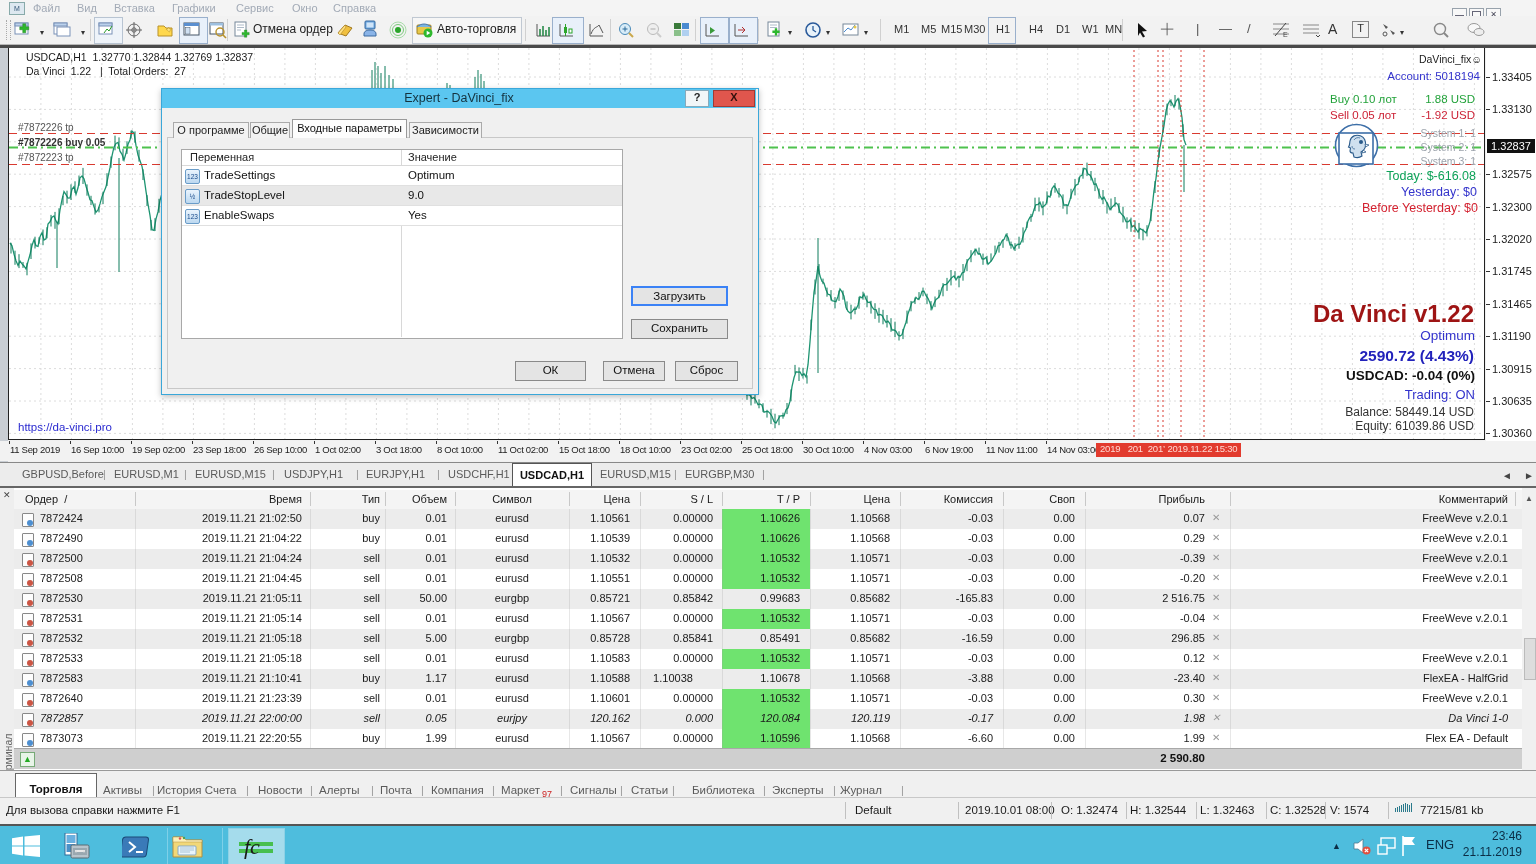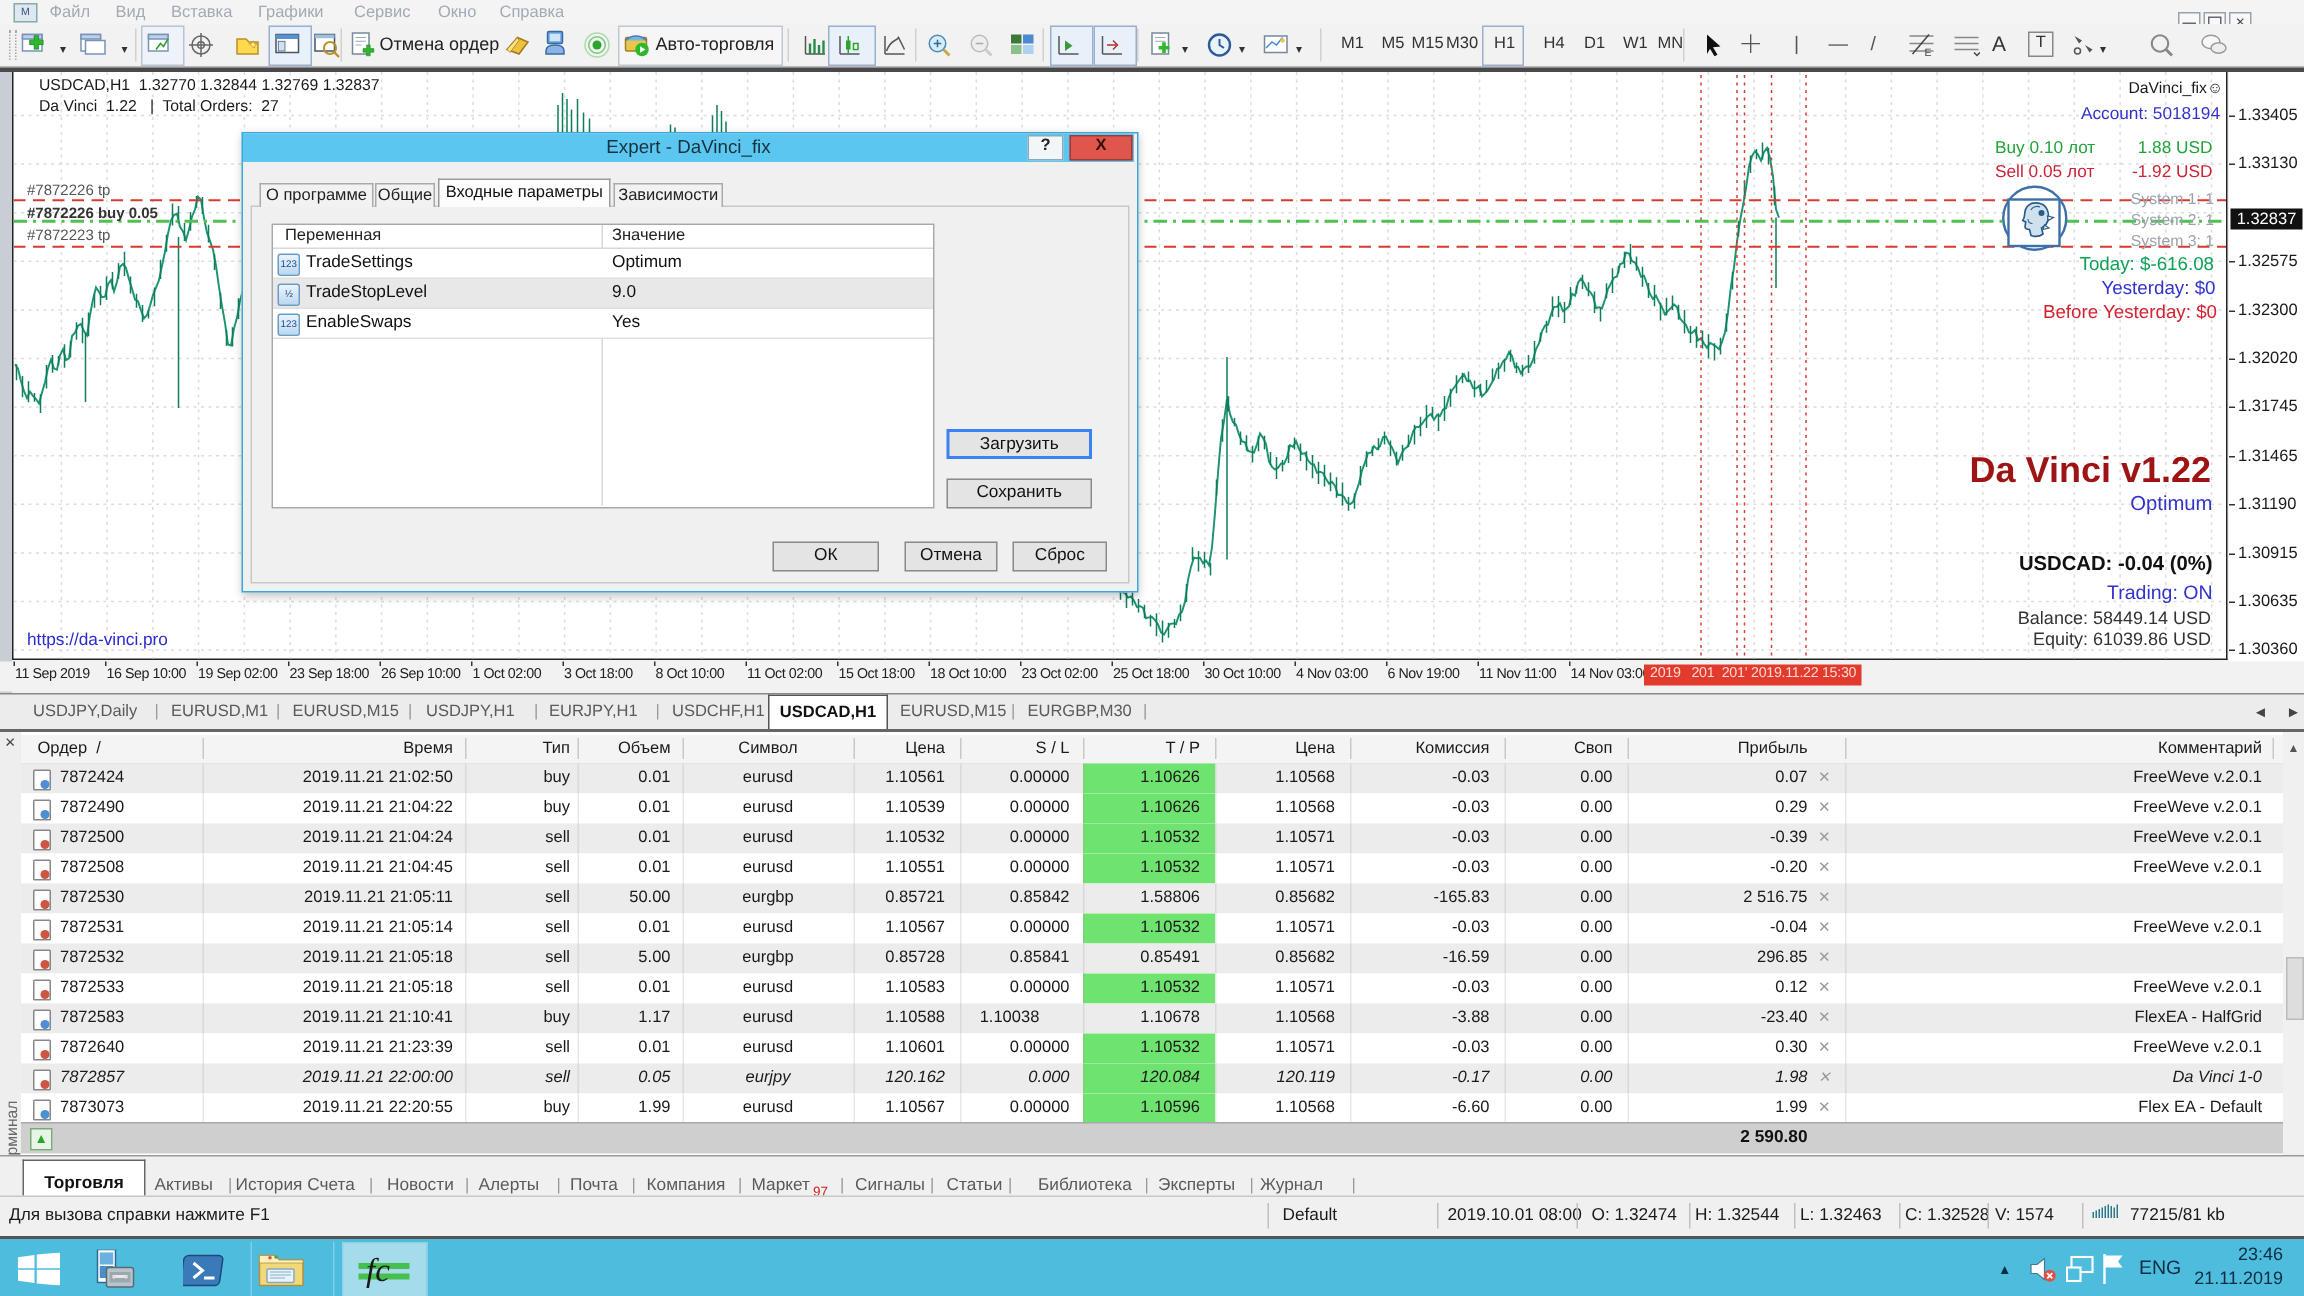--- a/index.html
+++ b/index.html
@@ -304,20 +304,21 @@
     <div class="abs" style="left:1330px;top:109px;font-size:11.5px;color:#cc2236;">Sell 0.05 лот</div>
     <div class="abs" style="left:1175px;top:109px;width:300px;text-align:right;font-size:11.5px;color:#cc2236;white-space:nowrap;">-1.92 USD</div>
     <div class="abs" style="left:1176px;top:127px;width:300px;text-align:right;font-size:10.5px;color:#9ba2ab;white-space:nowrap;">System 1: 1</div>
     <div class="abs" style="left:1176px;top:141px;width:300px;text-align:right;font-size:10.5px;color:#9ba2ab;white-space:nowrap;">System 2: 1</div>
     <div class="abs" style="left:1176px;top:155px;width:300px;text-align:right;font-size:10.5px;color:#9ba2ab;white-space:nowrap;">System 3: 1</div>
     <div class="abs" style="left:1176px;top:169px;width:300px;text-align:right;font-size:12.5px;color:#0da258;white-space:nowrap;">Today: $-616.08</div>
     <div class="abs" style="left:1177px;top:185px;width:300px;text-align:right;font-size:12.5px;color:#3333cc;white-space:nowrap;">Yesterday: $0</div>
     <div class="abs" style="left:1178px;top:201px;width:300px;text-align:right;font-size:12.5px;color:#d42230;white-space:nowrap;">Before Yesterday: $0</div>
     <div class="abs" style="left:1174px;top:300px;width:300px;text-align:right;font-size:24px;color:#9e1414;font-weight:bold;white-space:nowrap;">Da Vinci v1.22</div>
     <div class="abs" style="left:1175px;top:328px;width:300px;text-align:right;font-size:13.5px;color:#3333cc;white-space:nowrap;">Optimum</div>
+    <div class="abs" style="left:1174px;top:347px;width:300px;text-align:right;font-size:15.5px;color:#2222bb;font-weight:bold;white-space:nowrap;">2590.72 (4.43%)</div>
     <div class="abs" style="left:1175px;top:368px;width:300px;text-align:right;font-size:13.5px;color:#111;font-weight:bold;white-space:nowrap;">USDCAD: -0.04 (0%)</div>
     <div class="abs" style="left:1175px;top:387px;width:300px;text-align:right;font-size:13px;color:#3333cc;white-space:nowrap;">Trading: ON</div>
     <div class="abs" style="left:1174px;top:405px;width:300px;text-align:right;font-size:12px;color:#333;white-space:nowrap;">Balance: 58449.14 USD</div>
     <div class="abs" style="left:1174px;top:419px;width:300px;text-align:right;font-size:12px;color:#333;white-space:nowrap;">Equity: 61039.86 USD</div>
     <div class="abs" style="left:26px;top:51px;font-size:10.5px;color:#1a1a1a;">USDCAD,H1&nbsp;&nbsp;1.32770 1.32844 1.32769 1.32837</div>
     <div class="abs" style="left:26px;top:65px;font-size:10.5px;color:#1a1a1a;">Da Vinci&nbsp; 1.22&nbsp; &nbsp;|&nbsp; Total Orders:&nbsp; 27</div>
     <div class="abs" style="left:18px;top:122px;font-size:10px;color:#555;">#7872226 tp</div>
     <div class="abs" style="left:18px;top:137px;font-size:10px;color:#333;font-weight:bold;">#7872226 buy 0.05</div>
     <div class="abs" style="left:18px;top:152px;font-size:10px;color:#555;">#7872223 tp</div>
     <div class="abs" style="left:18px;top:421px;font-size:11.5px;color:#2a2ad0;">https://da-vinci.pro</div>
@@ -382,21 +383,21 @@
       <div class="abs" style="left:924px;top:0px;width:1px;height:3px;background:#333;"></div>
       <div class="abs" style="left:925px;top:3px;font-size:9.5px;letter-spacing:-0.3px;color:#222;white-space:nowrap;">6 Nov 19:00</div>
       <div class="abs" style="left:985px;top:0px;width:1px;height:3px;background:#333;"></div>
       <div class="abs" style="left:986px;top:3px;font-size:9.5px;letter-spacing:-0.3px;color:#222;white-space:nowrap;">11 Nov 11:00</div>
       <div class="abs" style="left:1046px;top:0px;width:1px;height:3px;background:#333;"></div>
       <div class="abs" style="left:1047px;top:3px;font-size:9.5px;letter-spacing:-0.3px;color:#222;white-space:nowrap;">14 Nov 03:00</div>
       <div class="abs" style="left:1096px;top:2px;width:145px;height:14px;background:#e23b2e;color:#ffd9d2;font-size:9.5px;white-space:nowrap;overflow:hidden;"><span style="margin-left:4px;letter-spacing:-0.2px;">2019&nbsp;&nbsp;&nbsp;201&nbsp;&nbsp;201’&nbsp;2019.11.22 15:30</span></div>
     </div>
 
 <div class="abs" style="left:0;top:462px;width:1536px;height:24px;background:#ececec;border-top:1px solid #888;">
-      <div class="abs" style="left:22px;top:5px;font-size:11px;color:#5a5a5a;">USDJPY,Daily</div>
+      <div class="abs" style="left:22px;top:5px;font-size:11px;color:#5a5a5a;">GBPUSD,Before</div>
       <div class="abs" style="left:114px;top:5px;font-size:11px;color:#5a5a5a;">EURUSD,M1</div>
       <div class="abs" style="left:195px;top:5px;font-size:11px;color:#5a5a5a;">EURUSD,M15</div>
       <div class="abs" style="left:284px;top:5px;font-size:11px;color:#5a5a5a;">USDJPY,H1</div>
       <div class="abs" style="left:366px;top:5px;font-size:11px;color:#5a5a5a;">EURJPY,H1</div>
       <div class="abs" style="left:448px;top:5px;font-size:11px;color:#5a5a5a;">USDCHF,H1</div>
       <div class="abs" style="left:103px;top:5px;font-size:11px;color:#999;">|</div>
       <div class="abs" style="left:184px;top:5px;font-size:11px;color:#999;">|</div>
       <div class="abs" style="left:272px;top:5px;font-size:11px;color:#999;">|</div>
       <div class="abs" style="left:356px;top:5px;font-size:11px;color:#999;">|</div>
       <div class="abs" style="left:437px;top:5px;font-size:11px;color:#999;">|</div>
@@ -572,21 +573,21 @@
     <div class="abs" style="left:14px;top:589px;width:1508px;height:20px;background:#ececec;">
       <div class="abs" style="left:8px;top:4px;width:10px;height:12px;background:#fdfdfd;border:1px solid #888;border-radius:1px;"></div>
       <div class="abs" style="left:13px;top:11px;width:6px;height:6px;border-radius:50%;background:#cc5544;"></div>
       <div class="abs" style="left:26px;top:3px;font-size:11px;color:#1a1a1a;">7872530</div>
       <div class="abs" style="left:138px;top:3px;width:150px;text-align:right;font-size:11px;color:#1a1a1a;">2019.11.21 21:05:11</div>
       <div class="abs" style="left:306px;top:3px;width:60px;text-align:right;font-size:11px;color:#1a1a1a;">sell</div>
       <div class="abs" style="left:373px;top:3px;width:60px;text-align:right;font-size:11px;color:#1a1a1a;">50.00</div>
       <div class="abs" style="left:441px;top:3px;width:114px;text-align:center;font-size:11px;color:#1a1a1a;">eurgbp</div>
       <div class="abs" style="left:536px;top:3px;width:80px;text-align:right;font-size:11px;color:#1a1a1a;">0.85721</div>
       <div class="abs" style="left:619px;top:3px;width:80px;text-align:right;font-size:11px;color:#1a1a1a;">0.85842</div>
-      <div class="abs" style="left:706px;top:3px;width:80px;text-align:right;font-size:11px;color:#1a1a1a;">1.58806</div>
+      <div class="abs" style="left:706px;top:3px;width:80px;text-align:right;font-size:11px;color:#1a1a1a;">0.99683</div>
       <div class="abs" style="left:796px;top:3px;width:80px;text-align:right;font-size:11px;color:#1a1a1a;">0.85682</div>
       <div class="abs" style="left:899px;top:3px;width:80px;text-align:right;font-size:11px;color:#1a1a1a;">-165.83</div>
       <div class="abs" style="left:981px;top:3px;width:80px;text-align:right;font-size:11px;color:#1a1a1a;">0.00</div>
       <div class="abs" style="left:1101px;top:3px;width:90px;text-align:right;font-size:11px;color:#1a1a1a;">2 516.75</div>
       <div class="abs" style="left:1198px;top:3px;font-size:10px;color:#999;">✕</div>
       <div class="abs" style="left:121px;top:0px;width:1px;height:20px;background:rgba(160,160,160,0.25);"></div>
       <div class="abs" style="left:296px;top:0px;width:1px;height:20px;background:rgba(160,160,160,0.25);"></div>
       <div class="abs" style="left:371px;top:0px;width:1px;height:20px;background:rgba(160,160,160,0.25);"></div>
       <div class="abs" style="left:441px;top:0px;width:1px;height:20px;background:rgba(160,160,160,0.25);"></div>
       <div class="abs" style="left:555px;top:0px;width:1px;height:20px;background:rgba(160,160,160,0.25);"></div>

